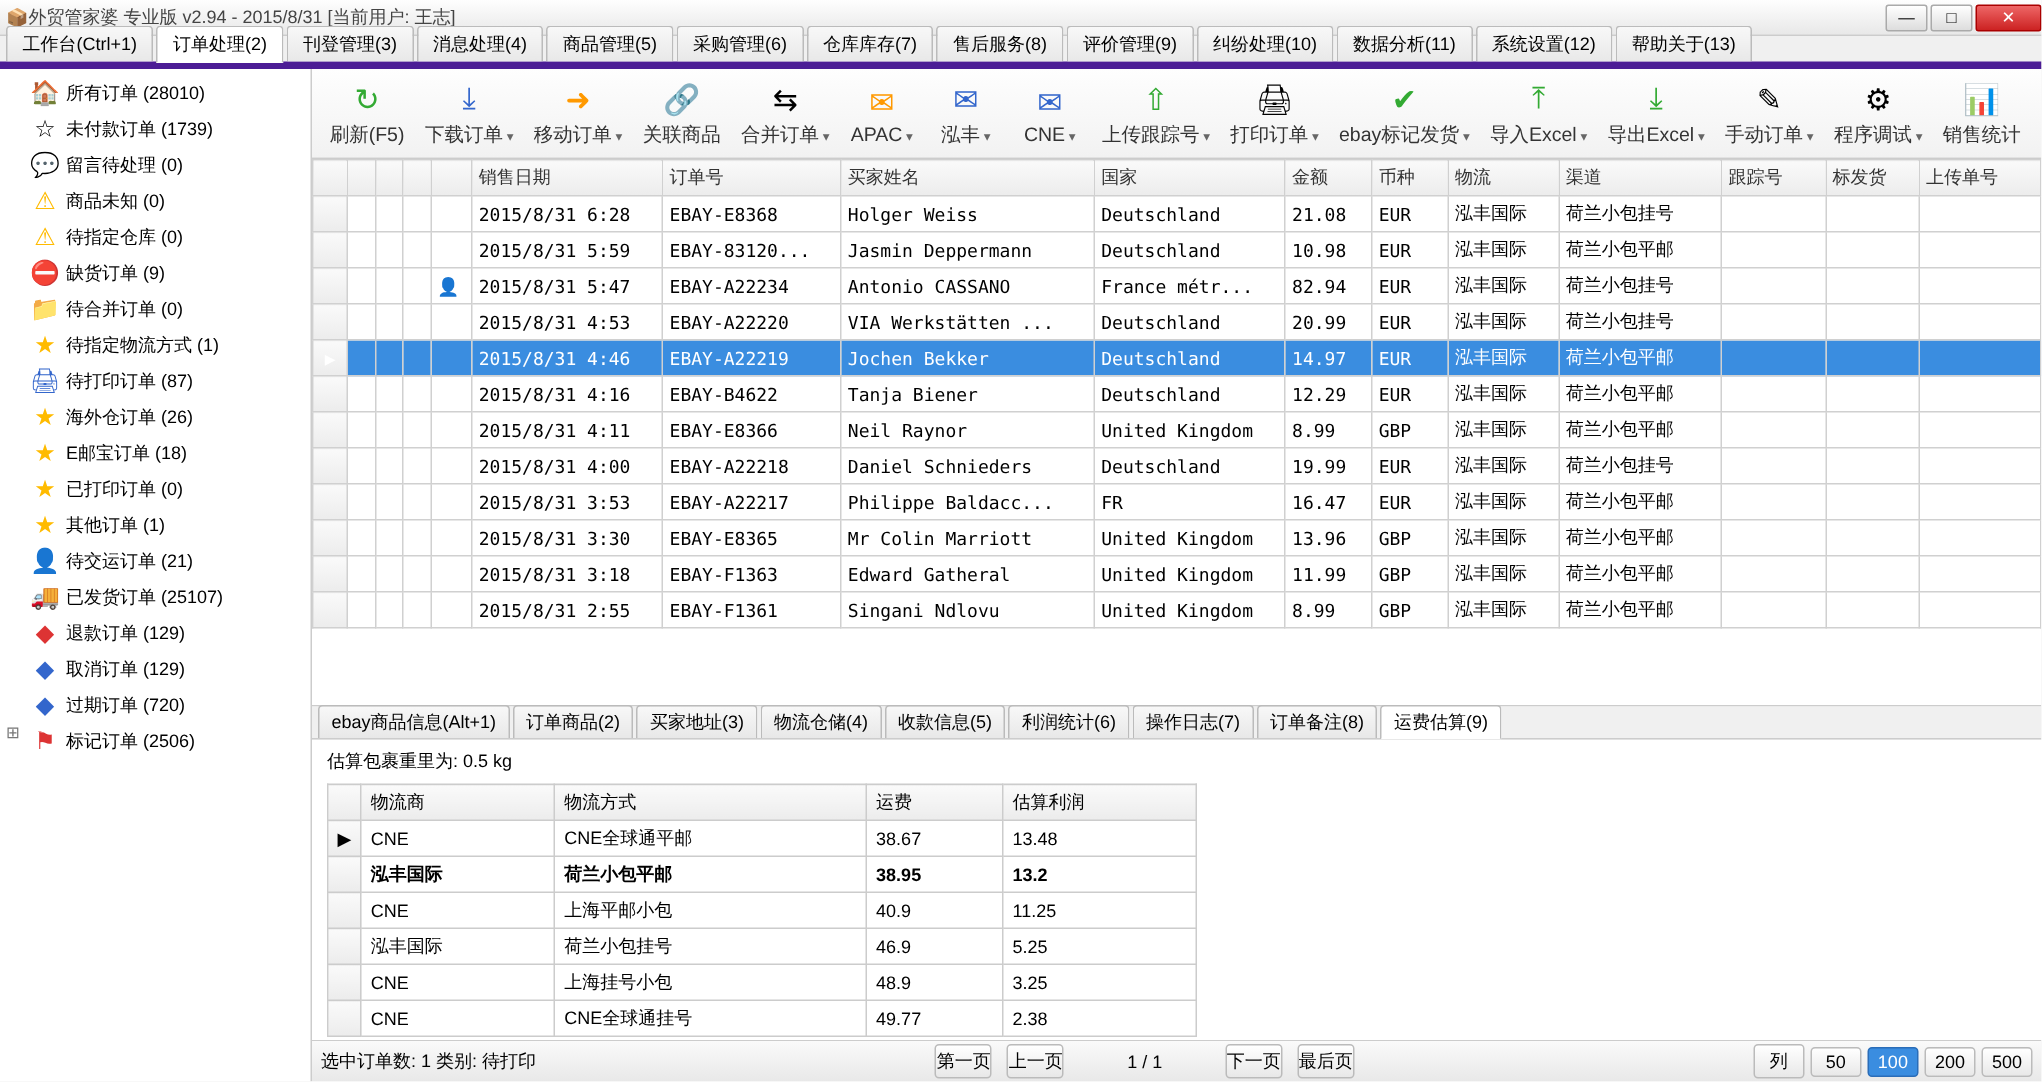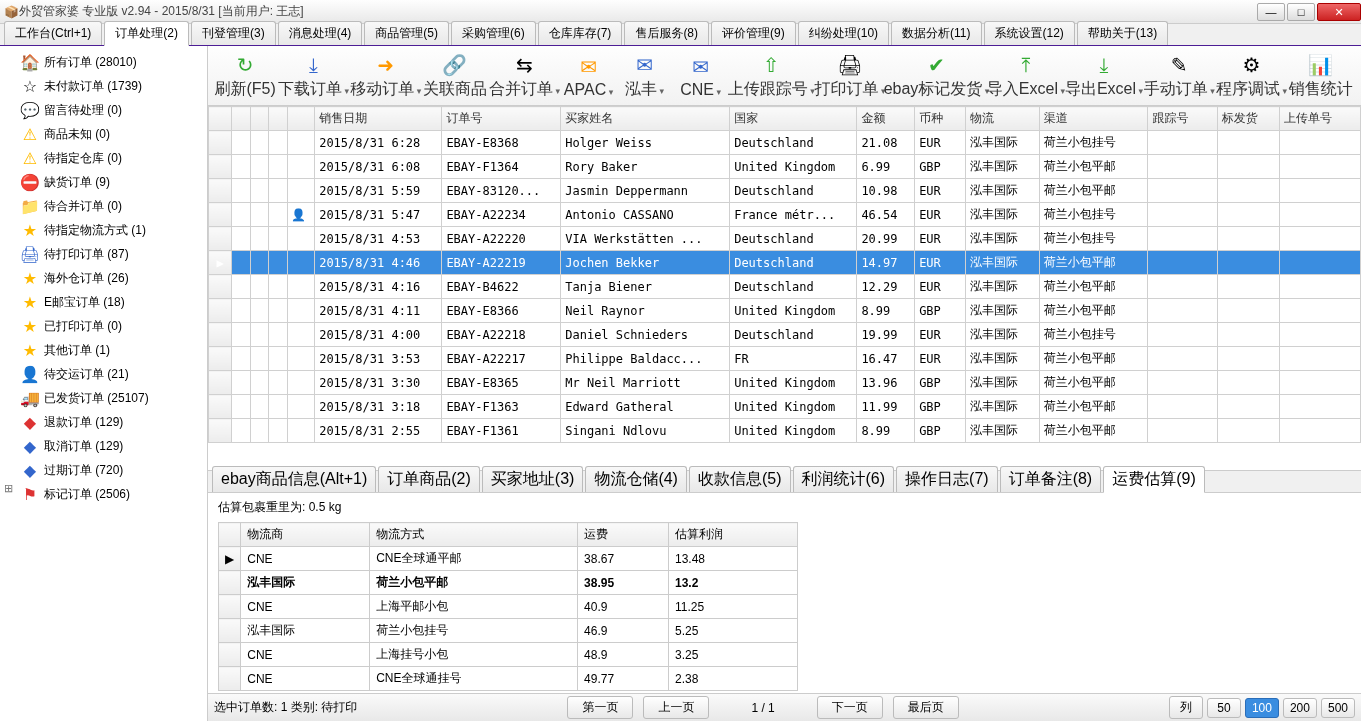--- a/index.html
+++ b/index.html
@@ -2,54 +2,54 @@
 <html><head>
 <meta charset="utf-8">
 <style>
 * { box-sizing: border-box; margin: 0; padding: 0; }
 body { font-family: "Microsoft YaHei", Tahoma, sans-serif; font-size: 12px; background: #f0f0f0; width: 1361px; height: 721px; overflow: hidden; display: flex; flex-direction: column; }
 .titlebar { height: 24px; background: linear-gradient(#fefefe, #e8e8e8); display: flex; align-items: center; padding-left: 4px; border-bottom: 1px solid #ccc; }
 .titlebar .title { flex: 1; color: #444; font-size: 12px; }
 .titlebar .win-btns { display: flex; }
 .titlebar .win-btn { width: 28px; height: 18px; margin-left: 2px; text-align: center; line-height: 16px; font-size: 11px; border: 1px solid #aaa; background: linear-gradient(#fff,#ddd); border-radius:2px; }
 .titlebar .close { background: linear-gradient(#e66,#c22); color:#fff; border-color:#a00; width:44px; }
-.tabstrip { height: 22px; background:#f0f0f0; border-bottom:1px solid #4c1d95; display:flex; align-items:flex-end; padding-left:4px; }
+.tabstrip { height: 22px; background:#f0f0f0; border-bottom:5px solid #4c1d95; display:flex; align-items:flex-end; padding-left:4px; }
 .tabstrip .tab { padding: 3px 10px; border:1px solid #bbb; border-bottom:none; margin-right:2px; background:linear-gradient(#f8f8f8,#e8e8e8); border-radius:3px 3px 0 0; font-size:12px; cursor:pointer;}
 .tabstrip .tab.active { background:#fff; font-weight:normal; position:relative; top:1px; border-bottom:1px solid #fff; }
 .main { flex:1; display:flex; overflow:hidden; }
 .sidebar { width: 208px; background:#fff; border-right:1px solid #ccc; overflow-y:auto; padding-top:4px; }
 .sidebar .item { display:flex; align-items:center; padding: 2px 6px 2px 20px; cursor:pointer; height:24px; }
 .sidebar .icon { width:20px; height:20px; margin-right:4px; display:flex; align-items:center; justify-content:center; font-size:16px; }
 .sidebar .plus { position:absolute; left:4px; color:#777; font-size:11px;}
 .sidebar .item-wrap { position:relative; }
 .content { flex:1; display:flex; flex-direction:column; background:#fff; overflow:hidden; }
 .toolbar { height:60px; border-bottom:1px solid #ccc; background:linear-gradient(#fefefe,#f2f2f2); display:flex; align-items:center; padding: 0 6px; overflow:hidden; }
 .toolbar .tb-btn { display:flex; flex-direction:column; align-items:center; justify-content:center; padding:4px 6px; margin-right:2px; cursor:pointer; border-radius:3px; min-width:54px;}
 .toolbar .tb-icon { width:28px; height:28px; display:flex; align-items:center; justify-content:center; font-size:20px; }
-.toolbar .tb-label { font-size:16px; color:#333; white-space:nowrap; }
+.toolbar .tb-label { font-size:13px; color:#333; white-space:nowrap; }
 .grid-zone { flex:1; overflow:auto; border-bottom:1px solid #ccc; }
 table.grid { border-collapse:collapse; width:100%; font-family: "SimSun", monospace; font-size:12px; }
 table.grid th, table.grid td { border:1px solid #d0d0d0; padding:3px 4px; text-align:left; white-space:nowrap; background:#fff; height:22px; }
 table.grid th { background:linear-gradient(#fafafa,#ececec); font-weight:normal; color:#333; position:sticky; top:0; }
 table.grid tr.selected td { background:#3a8de0; color:#fff; }
 .rowhead { width:20px; background:linear-gradient(#fafafa,#ececec)!important; text-align:center!important; }
 .detail-tabs { height:22px; display:flex; align-items:flex-end; padding-left:4px; background:#f0f0f0; border-bottom:1px solid #ccc;}
-.detail-tabs .tab { padding: 2px 8px; border:1px solid #bbb; border-bottom:none; margin-right:2px; background:linear-gradient(#f8f8f8,#e8e8e8); border-radius:3px 3px 0 0; font-size:16px; cursor:pointer;}
+.detail-tabs .tab { padding: 2px 8px; border:1px solid #bbb; border-bottom:none; margin-right:2px; background:linear-gradient(#f8f8f8,#e8e8e8); border-radius:3px 3px 0 0; font-size:12px; cursor:pointer;}
 .detail-tabs .tab.active { background:#fff; position:relative; top:1px; border-bottom:1px solid #fff; }
 .detail-body { height:200px; overflow:auto; padding:6px 10px; background:#fff; }
 .weight-line { margin-bottom:6px; }
 table.small { border-collapse:collapse; width:580px; font-size:12px; }
 table.small th, table.small td { border:1px solid #ccc; padding:3px 6px; text-align:left; height:22px; }
 table.small th { background:linear-gradient(#fafafa,#ececec); font-weight:normal; }
 table.small tr.bold td { font-weight:bold; }
 .statusbar { height:28px; background:linear-gradient(#fafafa,#e8e8e8); border-top:1px solid #ccc; display:flex; align-items:center; padding:0 6px; font-size:12px; }
 .statusbar .left { flex:0 0 auto; }
 .statusbar .center { flex:1; display:flex; align-items:center; justify-content:center; gap:10px;}
 .statusbar .right { display:flex; gap:4px; align-items:center;}
-.statusbar button { padding:2px 14px; border:1px solid #bbb; background:linear-gradient(#fff,#e8e8e8); border-radius:3px; cursor:pointer; font-size:12px;}
+.statusbar button { padding:2px 0; border:1px solid #bbb; background:linear-gradient(#fff,#e8e8e8); border-radius:3px; cursor:pointer; font-size:12px;}
 .statusbar .pgbtn { min-width:34px; padding:2px 6px;}
 .statusbar .pgbtn.sel { background:#3a8de0; color:#fff; border-color:#2a6db8;}
 .arrow-down::after{content:" ▾"; font-size:9px; color:#666;}
 .c-green{color:#3a3;} .c-red{color:#d33;} .c-blue{color:#36c;} .c-orange{color:#f90;} .c-yel{color:#fb0;}
 </style>
 </head>
 <body>
 
 <div class="titlebar">
   <span class="m-icon">📦</span>
@@ -305,38 +305,20 @@
               <td></td>
               <td></td>
               <td></td>
             </tr>
             <tr>
               <td class="rowhead"></td>
               <td></td>
               <td></td>
               <td></td>
               <td></td>
-              <td>2015/8/31 6:08</td>
-              <td>EBAY-F1364</td>
-              <td>Rory Baker</td>
-              <td>United Kingdom</td>
-              <td>6.99</td>
-              <td>GBP</td>
-              <td>泓丰国际</td>
-              <td>荷兰小包平邮</td>
-              <td></td>
-              <td></td>
-              <td></td>
-            </tr>
-            <tr>
-              <td class="rowhead"></td>
-              <td></td>
-              <td></td>
-              <td></td>
-              <td></td>
               <td>2015/8/31 5:59</td>
               <td>EBAY-83120...</td>
               <td>Jasmin Deppermann</td>
               <td>Deutschland</td>
               <td>10.98</td>
               <td>EUR</td>
               <td>泓丰国际</td>
               <td>荷兰小包平邮</td>
               <td></td>
               <td></td>
@@ -345,21 +327,21 @@
             <tr>
               <td class="rowhead"></td>
               <td></td>
               <td></td>
               <td></td>
               <td>👤</td>
               <td>2015/8/31 5:47</td>
               <td>EBAY-A22234</td>
               <td>Antonio CASSANO</td>
               <td>France métr...</td>
-              <td>46.54</td>
+              <td>82.94</td>
               <td>EUR</td>
               <td>泓丰国际</td>
               <td>荷兰小包挂号</td>
               <td></td>
               <td></td>
               <td></td>
             </tr>
             <tr>
               <td class="rowhead"></td>
               <td></td>
@@ -469,21 +451,21 @@
               <td></td>
             </tr>
             <tr>
               <td class="rowhead"></td>
               <td></td>
               <td></td>
               <td></td>
               <td></td>
               <td>2015/8/31 3:30</td>
               <td>EBAY-E8365</td>
-              <td>Mr Neil Marriott</td>
+              <td>Mr Colin Marriott</td>
               <td>United Kingdom</td>
               <td>13.96</td>
               <td>GBP</td>
               <td>泓丰国际</td>
               <td>荷兰小包平邮</td>
               <td></td>
               <td></td>
               <td></td>
             </tr>
             <tr>

